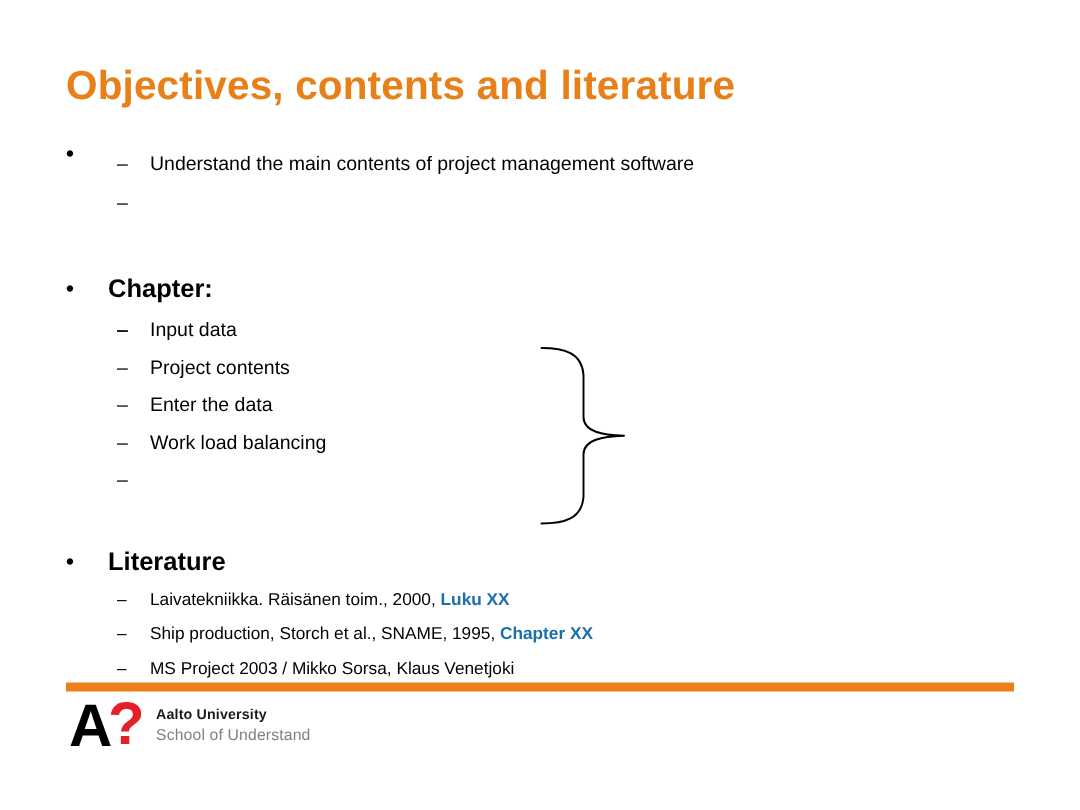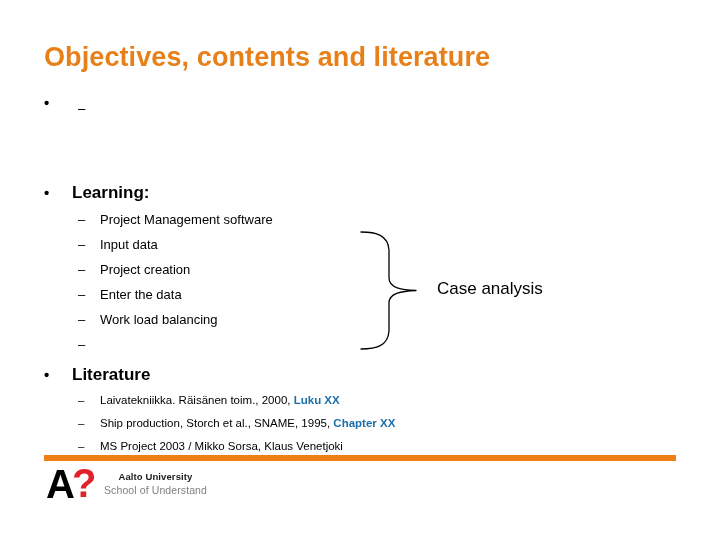--- a/index.html
+++ b/index.html
@@ -167,21 +167,20 @@
   .logo-text {
     margin-left: 4px;
     padding-top: 5px;
   }
   .logo-line1 {
     font-size: 9.5px;
     font-weight: bold;
     color: #1a1a1a;
     line-height: 1.35;
     letter-spacing: 0.1px;
-    text-align: center;
   }
   .logo-line2 {
     font-size: 10.5px;
     font-weight: normal;
     color: #808080;
     line-height: 1.3;
     letter-spacing: 0.1px;
   }
 </style>
 </head>
@@ -193,44 +192,44 @@
 
   <div class="body-area">
 
     <div id="block-objective">
       <div class="lvl1">
         <span class="bullet">•</span>
       </div>
       <div class="sub-list">
         <div class="lvl2">
           <span class="dash">–</span>
+          <span>Understand the main contents of project management software</span>
         </div>
         <div class="lvl2">
           <span class="dash">–</span>
         </div>
       </div>
     </div>
 
     <div id="block-contents">
       <div class="lvl1">
         <span class="bullet">•</span>
-        <span>Learning:</span>
+        <span>Chapter:</span>
       </div>
       <div class="sub-list tight">
         <div class="lvl2">
           <span class="dash">–</span>
-          <span>Project Management software</span>
         </div>
         <div class="lvl2">
           <span class="dash">–</span>
           <span>Input data</span>
         </div>
         <div class="lvl2">
           <span class="dash">–</span>
-          <span>Project creation</span>
+          <span>Project contents</span>
         </div>
         <div class="lvl2">
           <span class="dash">–</span>
           <span>Enter the data</span>
         </div>
         <div class="lvl2">
           <span class="dash">–</span>
           <span>Work load balancing</span>
         </div>
         <div class="lvl2">
@@ -261,21 +260,20 @@
     </div>
 
   </div>
 
   <div class="brace-wrap">
     <svg width="66" height="128" viewBox="0 0 66 128" fill="none" xmlns="http://www.w3.org/2000/svg" aria-hidden="true">
       <path d="M3 6 C 18 6, 30 9, 31 24 L 31 52 C 31 62, 44 64, 58 64.5 C 44 65, 31 67, 31 77 L 31 105 C 30 120, 18 123, 3 123" stroke="#000000" stroke-width="1.3" fill="none" stroke-linecap="round" stroke-linejoin="round"></path>
     </svg>
   </div>
 
-  <div class="callout">Case analysis</div>
 
   <div class="footer-rule"></div>
 
   <div class="logo">
     <div class="logo-mark">
       <span class="a-glyph">A</span>
       <span class="q-glyph">?</span>
     </div>
     <div class="logo-text">
       <div class="logo-line1">Aalto University</div>

